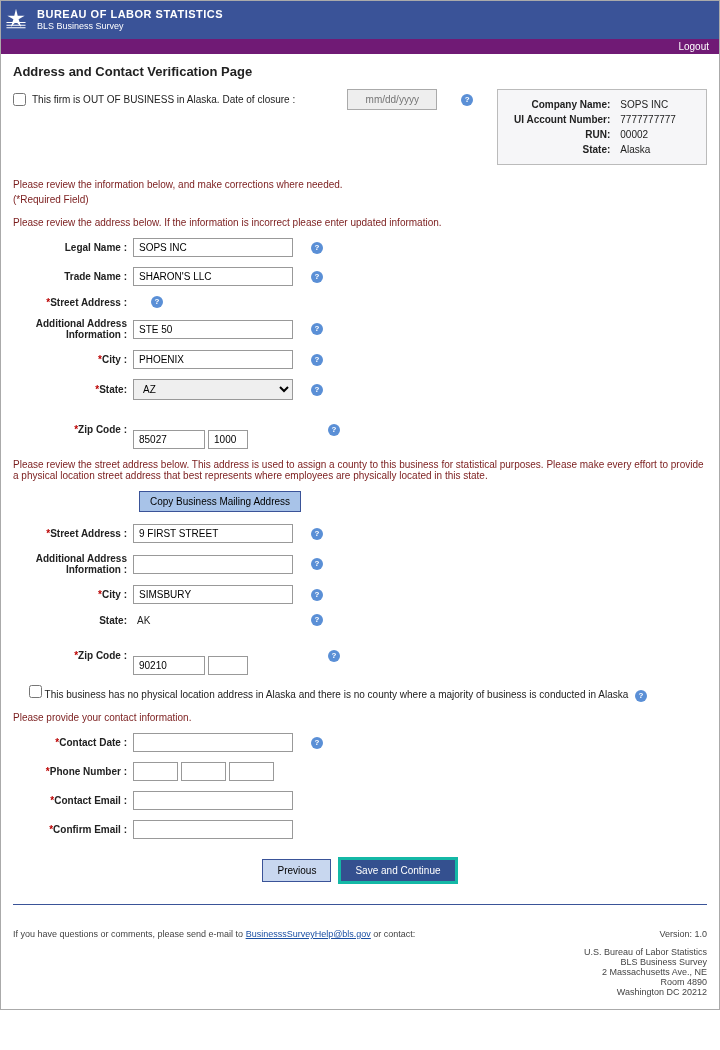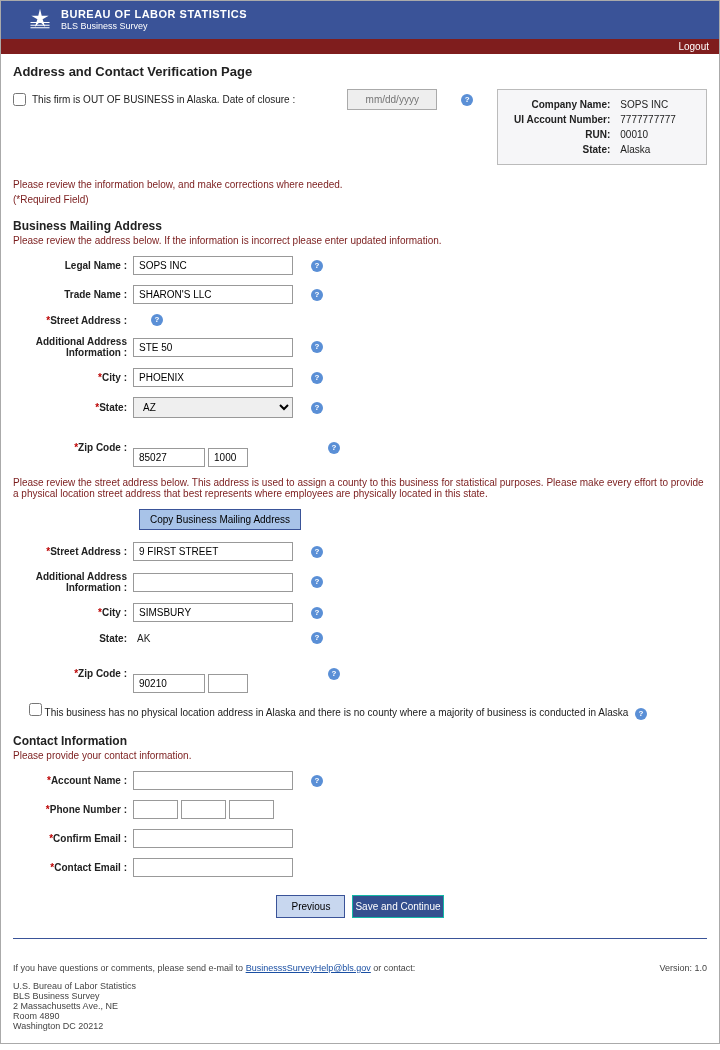--- a/index.html
+++ b/index.html
@@ -1,22 +1,22 @@
 <!DOCTYPE html>
 <html><head>
 <meta charset="utf-8">
 <style>
 * { box-sizing: border-box; margin: 0; padding: 0; }
 body { font-family: Verdana, Arial, sans-serif; font-size: 11px; color: #222; background: #fff; border: 1px solid #aaa; width: 720px; }
-.header { background: #3a5398; color: #fff; padding: 6px 26px; display: flex; align-items: center; }
+.header { background: #3a5398; color: #fff; padding: 6px 2px; display: flex; align-items: center; }
 .header-logo { width: 26px; height: 26px; margin-right: 8px; }
 .header-titles { line-height: 1.2; }
 .header-title { font-weight: bold; font-size: 11px; letter-spacing: 0.5px; }
 .header-sub { font-size: 9px; }
-.redbar { background: #7f1d1d; color: #fff; text-align: right; padding: 2px 10px; font-size: 10px; }
+.redbar { background: #701a75; color: #fff; text-align: right; padding: 2px 10px; font-size: 10px; }
 .redbar a { color: #fff; text-decoration: none; }
 .content { padding: 10px 12px; }
 .page-title { font-weight: bold; font-size: 13px; margin-bottom: 10px; }
 .topline { display: flex; justify-content: space-between; align-items: flex-start; }
 .out-biz { display: flex; align-items: center; gap: 6px; font-size: 10px; }
 .out-biz input[type=text] { width: 90px; padding: 4px; font-size: 10px; color: #888; text-align: center; background: #eee; border: 1px solid #aaa; }
 .company-box { border: 1px solid #bbb; background: #f6f6f8; padding: 6px 10px; font-size: 10px; min-width: 210px; }
 .company-box table td { padding: 1px 4px; }
 .company-box .klabel { text-align: right; font-weight: bold; margin-left: 8px; }
 .instr { font-size: 10px; color: #7a1c1c; margin: 14px 0 4px 0; }
@@ -31,22 +31,22 @@
 .w-zip1 { width: 72px; }
 .w-zip2 { width: 40px; margin-top: 20px; }
 .w-ph { width: 45px; }
 .help { display: inline-block; width: 12px; height: 12px; border-radius: 50%; background: #5a8fd6; color: #fff; font-size: 8px; text-align: center; line-height: 12px; margin-left: 18px; font-weight: bold; }
 .copy-btn { background: #a8c3e8; border: 1px solid #3a5398; padding: 4px 10px; font-size: 10px; cursor: pointer; margin-left: 126px; margin-bottom: 12px; }
 .state-static { font-size: 10px; padding-left: 4px; }
 .checkbox-line { font-size: 10px; margin: 10px 16px; }
 .hr { border-top: 1px solid #3a5398; margin-top: 20px; margin-bottom: 10px; }
 .btn-row { text-align: center; margin: 18px 0; }
 .btn-prev { background: #c8d7ef; border: 1px solid #3a5398; padding: 5px 14px; font-size: 10px; cursor: pointer; margin-right: 4px; }
-.btn-save { background: #34508f; color: #fff; border: 1px solid #14b8a6; padding: 5px 2px; font-size: 10px; cursor: pointer; }
-.footer { font-size: 9px; color: #444; padding: 4px 12px 12px 12px; }
+.btn-save { background: #34508f; color: #fff; border: 3px solid #14b8a6; padding: 5px 14px; font-size: 10px; cursor: pointer; }
+.footer { font-size: 9px; color: #444; padding: 4px 12px 12px 12px; text-align: right; }
 .footer-top { display: flex; justify-content: space-between; margin-bottom: 8px; }
 .footer a { color: #1a4fa3; }
 .form-label.two-line { line-height: 1.1; }
 </style>
 </head>
 <body>
 
 <div class="header">
   <svg class="header-logo" viewBox="0 0 30 30">
       <path fill="#fff" d="M15 2 L17 10 L25 10 L18 14 L21 23 L15 17 L9 23 L12 14 L5 10 L13 10 Z"></path>
@@ -78,35 +78,34 @@
             <tr>
               <td class="klabel">Company Name:</td>
               <td>SOPS INC</td>
             </tr>
         <tr>
               <td class="klabel">UI Account Number:</td>
               <td>7777777777</td>
             </tr>
         <tr>
               <td class="klabel">RUN:</td>
-              <td>00010</td>
+              <td>00002</td>
             </tr>
         <tr>
               <td class="klabel">State:</td>
               <td>Alaska</td>
             </tr>
       </tbody>
         </table>
     </div>
   </div>
 
   <div class="instr">Please review the information below, and make corrections where needed.</div>
   <div class="reqnote">(*Required Field)</div>
 
-  <div class="section-title">Business Mailing Address</div>
   <div class="section-sub">Please review the address below. If the information is incorrect please enter updated information.</div>
 
   <div class="form-row">
     <div class="form-label">Legal Name :</div>
     <div class="form-field"><input type="text" class="w-full" value="SOPS INC" style=""></div>
     <span class="help">?</span>
   </div>
   <div class="form-row">
     <div class="form-label">Trade Name :</div>
     <div class="form-field"><input type="text" class="w-full" value="SHARON'S LLC" style=""></div>
@@ -172,42 +171,41 @@
     </div>
     <span class="help" style="margin-left:80px">?</span>
   </div>
 
   <div class="checkbox-line">
     <input type="checkbox" style="">
     <span>This business has no physical location address in Alaska and there is no county where a majority of business is conducted in Alaska</span>
     <span class="help" style="margin-left:4px">?</span>
   </div>
 
-  <div class="section-title">Contact Information</div>
   <div class="section-sub">Please provide your contact information.</div>
 
   <div class="form-row">
-    <div class="form-label"><span class="req">*</span><span>Account Name :</span></div>
+    <div class="form-label"><span class="req">*</span><span>Contact Date :</span></div>
     <div class="form-field"><input type="text" class="w-full" style=""></div>
     <span class="help">?</span>
   </div>
   <div class="form-row">
     <div class="form-label"><span class="req">*</span><span>Phone Number :</span></div>
     <div class="form-field">
       <input type="text" class="w-ph" style="">
       <input type="text" class="w-ph" style="">
       <input type="text" class="w-ph" style="">
     </div>
   </div>
   <div class="form-row">
+    <div class="form-label"><span class="req">*</span><span>Contact Email :</span></div>
+    <div class="form-field"><input type="text" class="w-full" style=""></div>
+  </div>
+  <div class="form-row">
     <div class="form-label"><span class="req">*</span><span>Confirm Email :</span></div>
-    <div class="form-field"><input type="text" class="w-full" style=""></div>
-  </div>
-  <div class="form-row">
-    <div class="form-label"><span class="req">*</span><span>Contact Email :</span></div>
     <div class="form-field"><input type="text" class="w-full" style=""></div>
   </div>
 
   <div class="btn-row">
     <button class="btn-prev">Previous</button>
     <button class="btn-save">Save and Continue</button>
   </div>
 
   <div class="hr"></div>
 </div>

